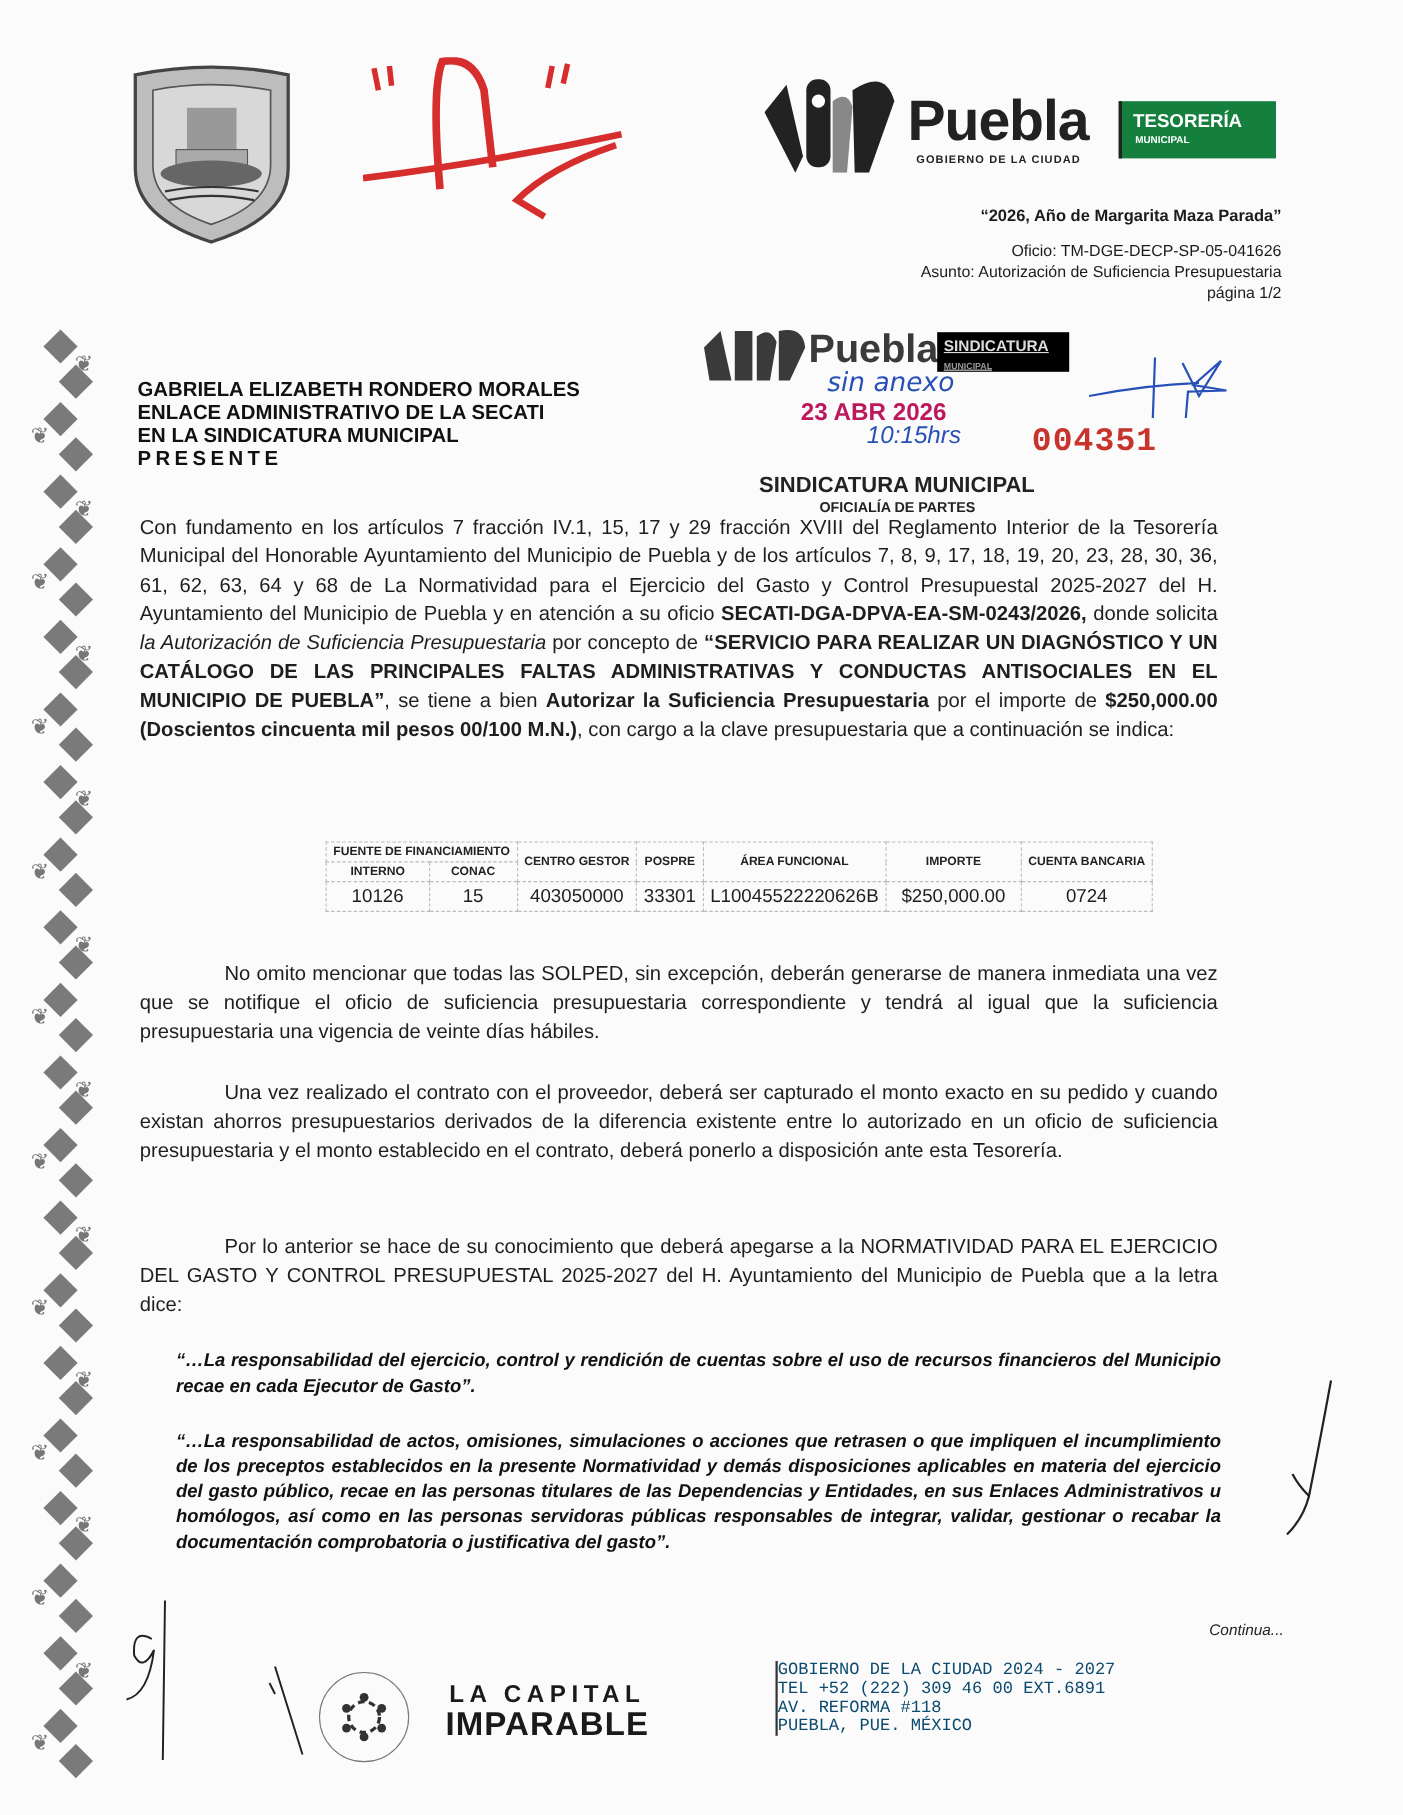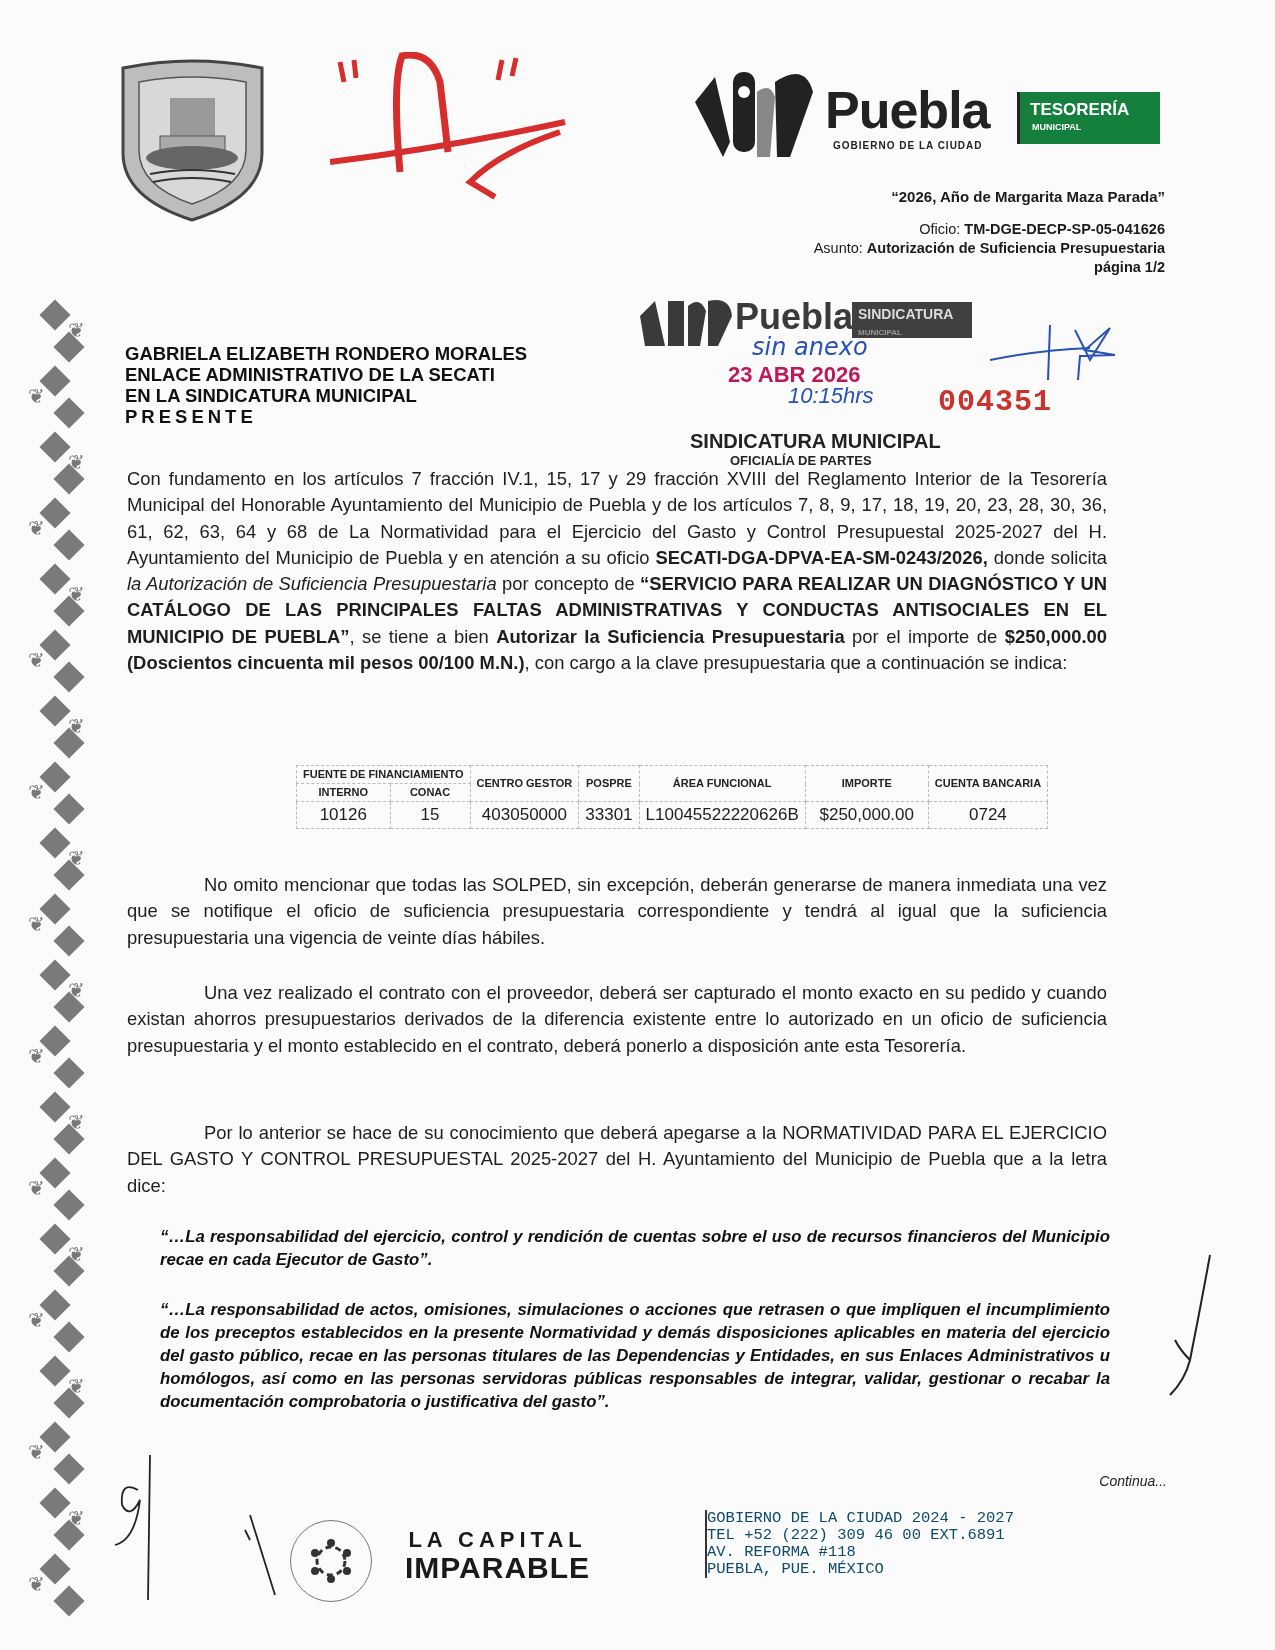--- a/index.html
+++ b/index.html
@@ -20,31 +20,31 @@
   
   .logo-puebla { left: 695px; top: 62px; width: 470px; height: 100px; }
   .puebla-word { position: absolute; left: 130px; top: 18px; font-size: 52px; font-weight: 700; color: #222; letter-spacing: -1px; }
   .puebla-sub { position: absolute; left: 138px; top: 78px; font-size: 10px; font-weight: 700; letter-spacing: 1px; color: #222; }
   .tesoreria-box { position: absolute; left: 322px; top: 30px; width: 140px; height: 52px; background: #15803d; color: #fff; border-left: 3px solid #222; }
   .tesoreria-box .t1 { position: absolute; left: 10px; top: 8px; font-weight: 700; font-size: 17px; }
   .tesoreria-box .t2 { position: absolute; left: 12px; top: 30px; font-weight: 700; font-size: 9px; }
   .logo-figs { position: absolute; left: 0; top: 0; width: 130px; height: 95px; }
   .motto { right: 110px; top: 188px; font-size: 15px; font-weight: 700; text-align: right; }
   .oficio-block { right: 110px; top: 220px; font-size: 14.5px; text-align: right; line-height: 19px; }
-  .oficio-block b { font-weight: 700; }
+  .oficio-block b { font-weight: 400; }
   
   .stamp { left: 640px; top: 296px; width: 320px; height: 60px; }
   .stamp .sw { position: absolute; left: 95px; top: 0; font-size: 36px; font-weight: 700; color: #3a3a3a; }
-  .stamp .sb { position: absolute; left: 212px; top: 6px; width: 120px; height: 36px; background: #404040; color: #ddd; font-weight: 700; font-size: 14px; padding: 4px 6px; box-sizing: border-box; }
+  .stamp .sb { position: absolute; left: 212px; top: 6px; width: 120px; height: 36px; background: #000000; color: #ddd; font-weight: 700; font-size: 14px; padding: 4px 6px; box-sizing: border-box; text-decoration: underline; }
   .hand-sinanexo { left: 752px; top: 333px; font-size: 24px; color: #2851b7; font-family: "DejaVu Sans", sans-serif; font-style: italic; }
   .red-date { left: 728px; top: 362px; font-size: 22px; font-weight: 700; color: #be185d; }
   .hand-time { left: 788px; top: 383px; font-size: 22px; color: #2851b7; font-style: italic; }
   .folio { left: 938px; top: 385px; font-size: 30px; font-weight: 700; color: #c7342e; font-family: "Liberation Mono", monospace; letter-spacing: 1px; }
   .sind-mun { left: 690px; top: 430px; font-size: 20px; font-weight: 700; color: #222; }
-  .oficialia { left: 730px; top: 453px; font-size: 13px; font-weight: 700; color: #222; }
+  .oficialia { left: 745px; top: 453px; font-size: 13px; font-weight: 700; color: #222; }
   .signature-blue { left: 990px; top: 320px; width: 130px; height: 80px; }
   
   .recipient { left: 125px; top: 343px; font-size: 18.5px; font-weight: 700; line-height: 21px; color: #111; }
   .recipient .presente { letter-spacing: 4px; }
   
   .para { left: 127px; width: 980px; font-size: 18.4px; line-height: 26.3px; text-align: justify; color: #1e1e1e; }
   .para b { font-weight: 700; }
   .indent { text-indent: 77px; }
   .p1 { top: 466px; }
   .p2 { top: 872px; }

